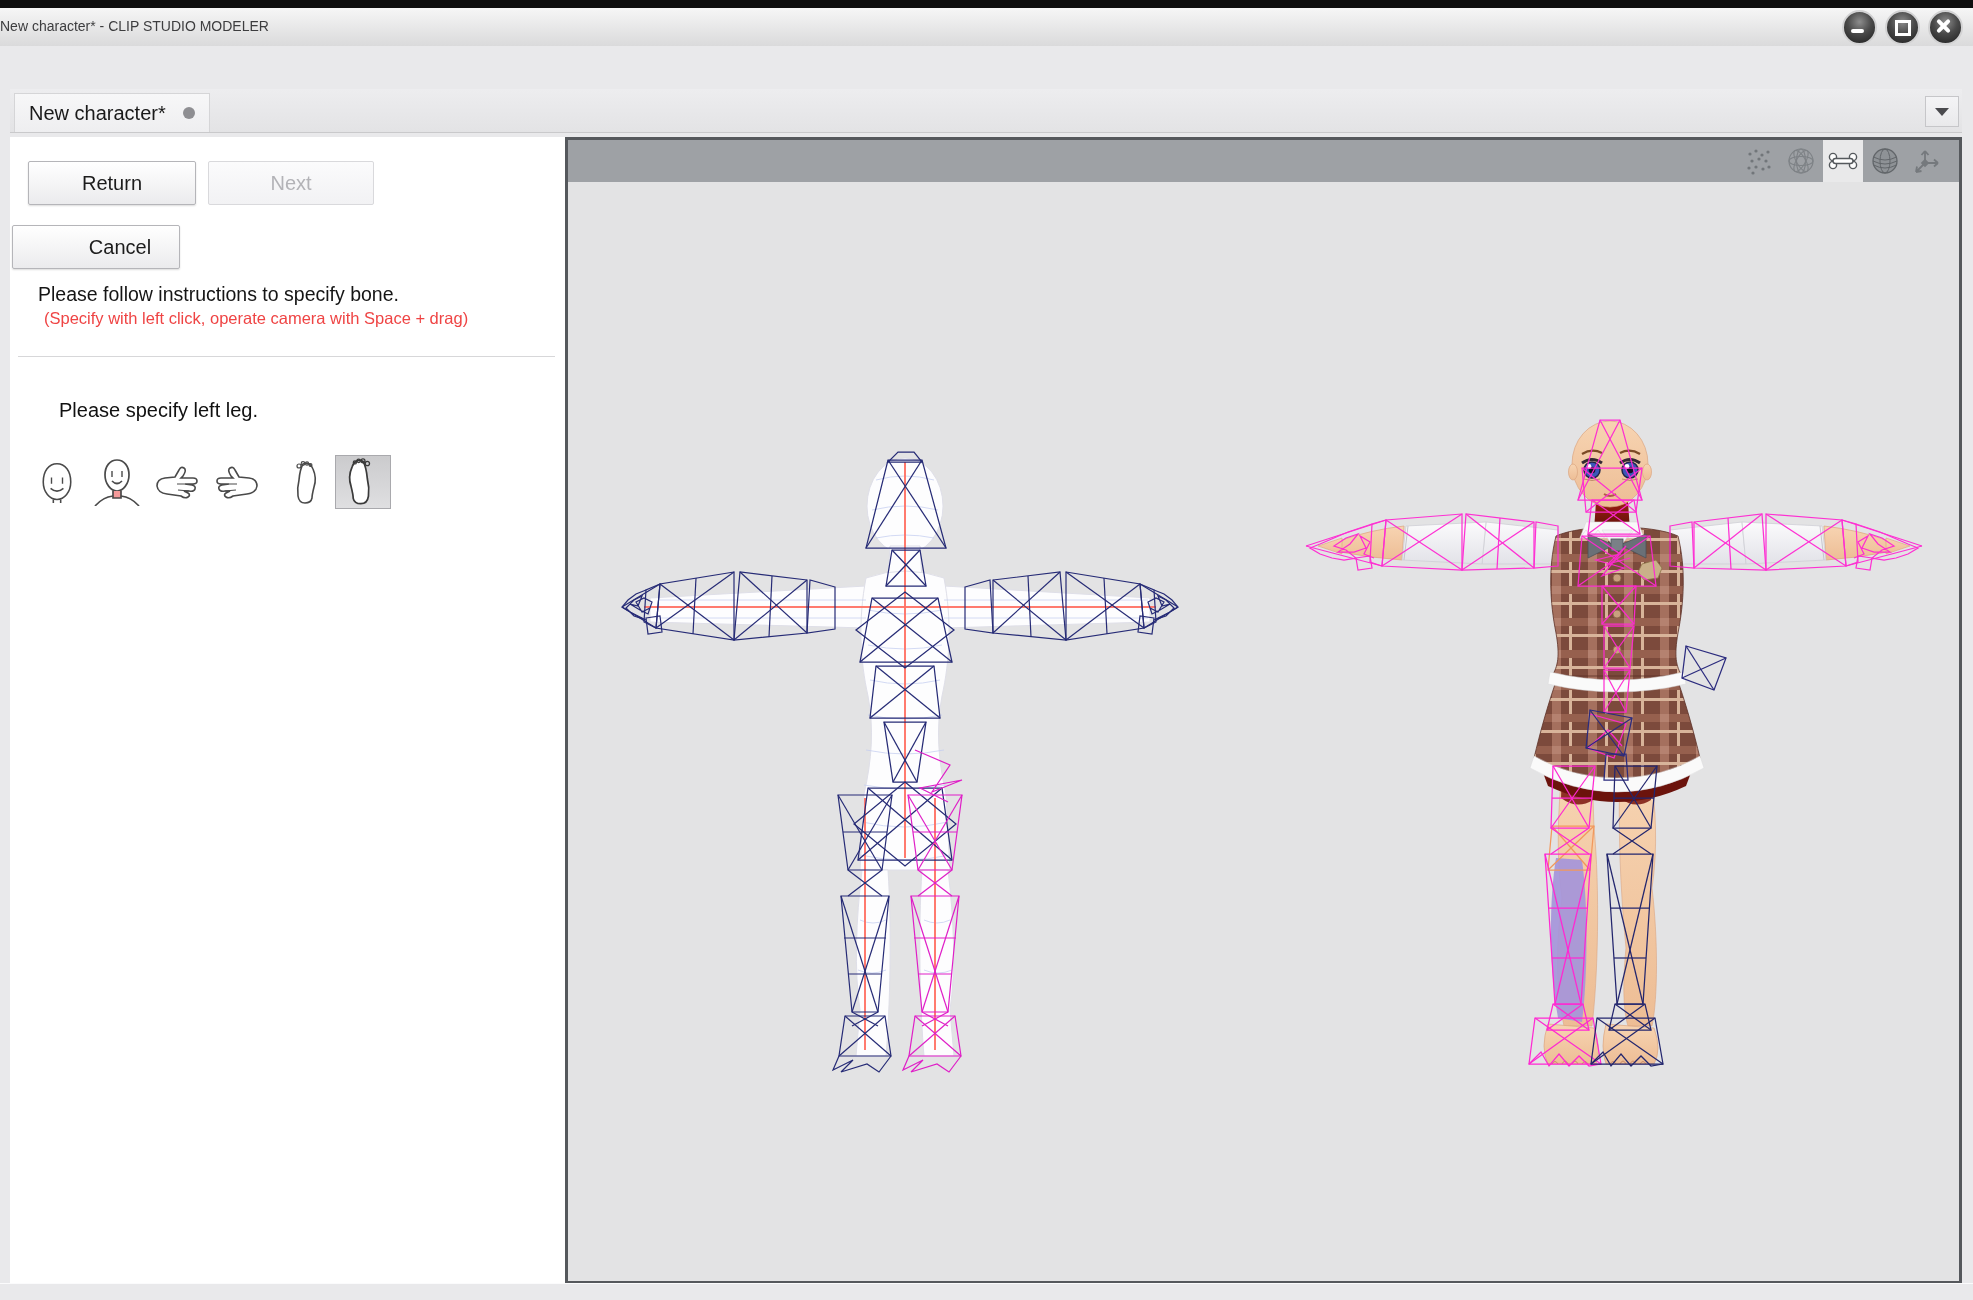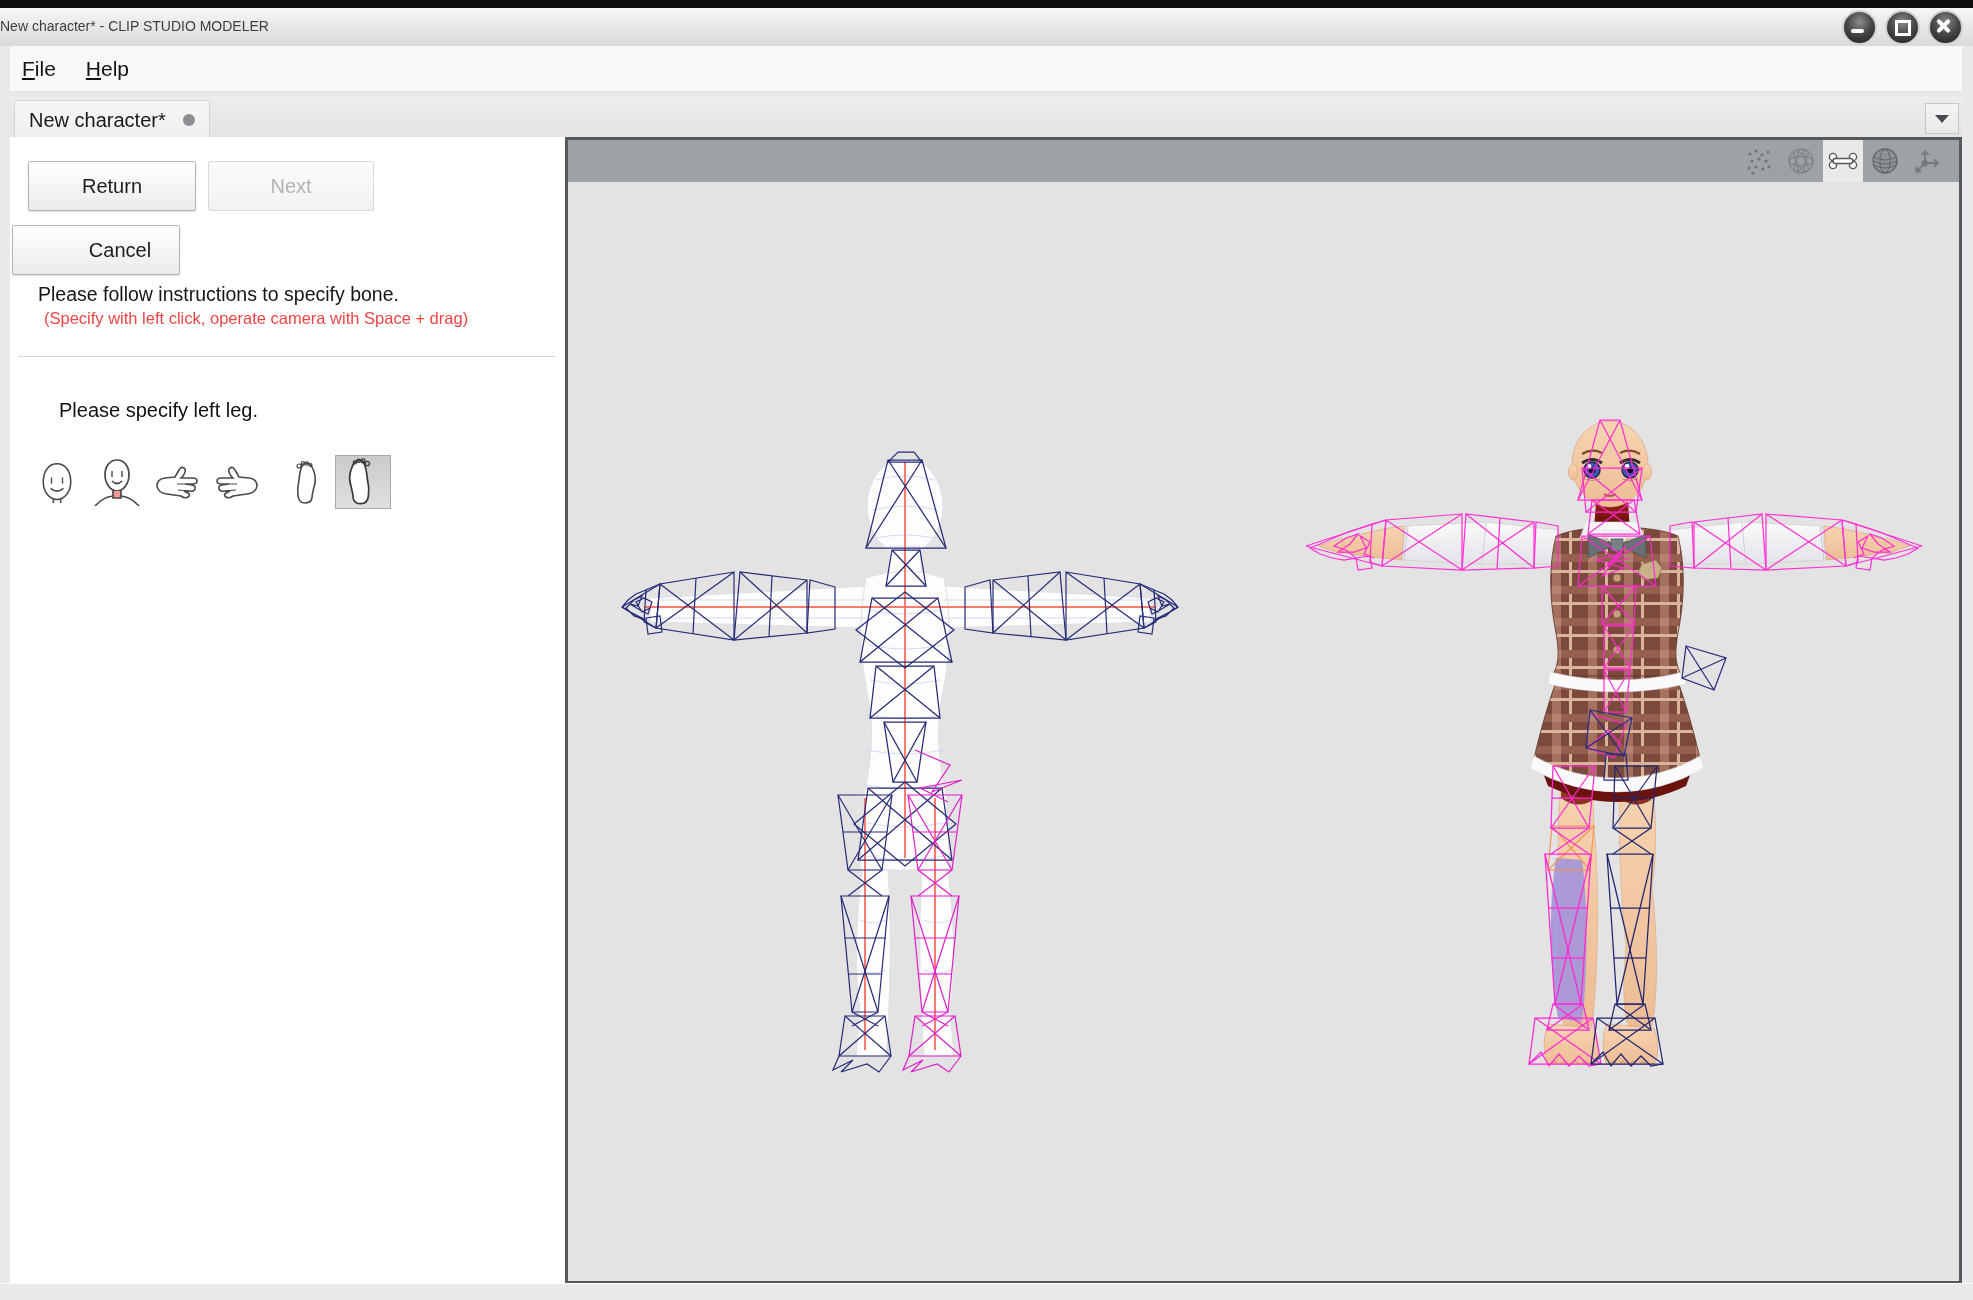--- a/index.html
+++ b/index.html
@@ -20,39 +20,39 @@
   .win-btn .x1,.win-btn .x2{position:absolute;left:5px;top:11.5px;width:17px;height:4px;background:#fff;border-radius:2px;}
   .win-btn .x1{transform:rotate(45deg);} .win-btn .x2{transform:rotate(-45deg);}
 
   
   .menubar{position:absolute;left:10px;top:46px;width:1952px;height:46px;background:#f8f8f9;
            border-bottom:1px solid #e3e3e5;display:flex;align-items:center;gap:30px;padding-left:12px;box-sizing:border-box;}
   .menu-item{font-size:21px;color:#141414;cursor:default;}
   .menu-item .accel{text-decoration:underline;}
 
   
-  .tabstrip{position:absolute;left:10px;top:96px;width:1952px;height:44px;
+  .tabstrip{position:absolute;left:10px;top:89px;width:1952px;height:44px;
             background:linear-gradient(#ededef,#e3e3e5);border-bottom:1px solid #c9c9cb;box-sizing:border-box;text-decoration:underline;}
   .tab{position:absolute;left:4px;top:4px;width:196px;height:39px;
        background:linear-gradient(#f7f7f8,#eeeef0);border:1px solid #d5d5d7;border-bottom:none;
        display:flex;align-items:center;padding:0 14px;box-sizing:border-box;font-size:20px;color:#1a1a1a;}
   .tab-dot{width:12px;height:12px;border-radius:50%;background:#8e8e92;margin-left:auto;}
   .tab-scroll{position:absolute;right:3px;top:7px;width:34px;height:31px;
               background:linear-gradient(#f4f4f6,#e9e9eb);border:1px solid #c6c6c9;box-sizing:border-box;
               display:flex;align-items:center;justify-content:center;}
   .tab-scroll .tri{width:0;height:0;border-left:7px solid transparent;border-right:7px solid transparent;border-top:8px solid #4a4a4e;}
 
   
   .main{position:absolute;left:10px;top:137px;width:1952px;height:1147px;display:flex;}
   .left-panel{width:555px;background:#ffffff;position:relative;flex:none;}
   .viewport{flex:1;border:3px solid #55585c;background:#e3e3e4;position:relative;box-sizing:border-box;overflow:hidden;}
   .bottom-strip{position:absolute;left:0;bottom:0;width:100%;height:16px;background:#e9e9eb;border-top:1px solid #fbfbfc;}
 
   
-  .btn{position:absolute;height:50px;box-sizing:border-box;border:1px solid #b5b5b9;border-radius:2px;
+  .btn{position:absolute;height:44px;box-sizing:border-box;border:1px solid #b5b5b9;border-radius:2px;
        background:linear-gradient(#ffffff,#ebebed);box-shadow:0 1px 2px rgba(0,0,0,.14);
        font-size:20px;color:#1c1c1c;display:flex;align-items:center;justify-content:center;cursor:pointer;
        font-family:"Liberation Sans",sans-serif;}
   .btn.disabled{border-color:#d9d9dc;background:linear-gradient(#fbfbfc,#f2f2f4);color:#b3b3b7;box-shadow:none;}
   .instr1{position:absolute;left:28px;top:146px;font-size:19.5px;color:#151515;}
   .instr2{position:absolute;left:34px;top:172px;font-size:16.5px;color:#ef4444;}
   .divider{position:absolute;left:8px;top:219px;width:537px;height:1px;background:#d7d7d9;}
   .step-text{position:absolute;left:25px;top:262px;font-size:20px;color:#111;margin-left:24px;}
   .bp-row{position:absolute;left:0;top:316px;width:100%;height:60px;}
   .bp{position:absolute;display:flex;align-items:center;justify-content:center;}
@@ -89,24 +89,20 @@
       <div class="win-btn">
           <span class="box"></span>
         </div>
       <div class="win-btn">
           <span class="x1"></span>
           <span class="x2"></span>
         </div>
     </div>
   </div>
 
-  <div class="menubar">
-    <span class="menu-item"><span class="accel">F</span><span>ile</span></span>
-    <span class="menu-item"><span class="accel">H</span><span>elp</span></span>
-  </div>
 
   <div class="tabstrip">
     <div class="tab">
       <span>New character*</span>
       <span class="tab-dot"></span>
     </div>
     <div class="tab-scroll">
         <span class="tri"></span>
       </div>
   </div>

